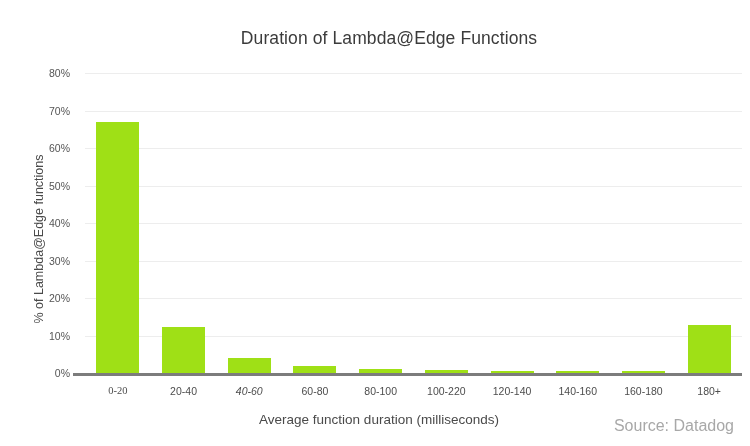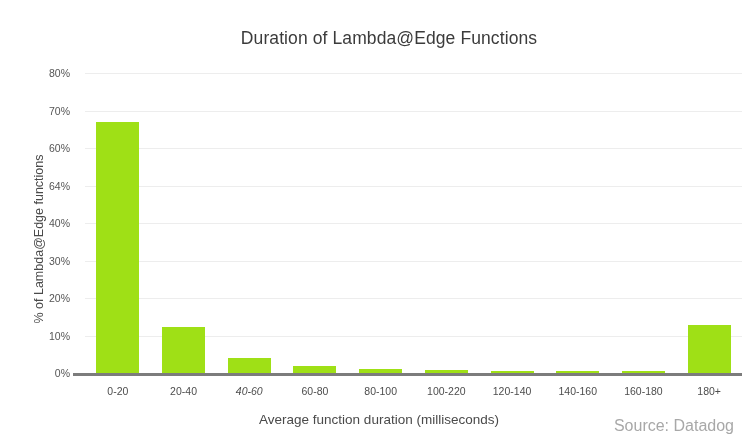--- a/index.html
+++ b/index.html
@@ -166,40 +166,40 @@
         <div class="gridline" style="top: 75px;"></div>
         <div class="gridline" style="top: 37.5px;"></div>
         <div class="gridline" style="top: 0px;"></div>
       </div>
     <div id="ytick-labels">
         <div class="y-tick-label" style="top: 300px;">0%</div>
         <div class="y-tick-label" style="top: 262.5px;">10%</div>
         <div class="y-tick-label" style="top: 225px;">20%</div>
         <div class="y-tick-label" style="top: 187.5px;">30%</div>
         <div class="y-tick-label" style="top: 150px;">40%</div>
-        <div class="y-tick-label" style="top: 112.5px;">64%</div>
+        <div class="y-tick-label" style="top: 112.5px;">50%</div>
         <div class="y-tick-label" style="top: 75px;">60%</div>
         <div class="y-tick-label" style="top: 37.5px;">70%</div>
         <div class="y-tick-label" style="top: 0px;">80%</div>
       </div>
     <div class="bars-layer" id="bars-layer">
         <div class="bar" style="left: 11.35px; width: 43px; height: 251.25px; background: rgb(159, 224, 22);"></div>
         <div class="bar" style="left: 77.05px; width: 43px; height: 46.125px; background: rgb(159, 224, 22);"></div>
         <div class="bar" style="left: 142.75px; width: 43px; height: 14.625px; background: rgb(159, 224, 22);"></div>
         <div class="bar" style="left: 208.45px; width: 43px; height: 7.5px; background: rgb(159, 224, 22);"></div>
         <div class="bar" style="left: 274.15px; width: 43px; height: 4.5px; background: rgb(159, 224, 22);"></div>
         <div class="bar" style="left: 339.85px; width: 43px; height: 3px; background: rgb(159, 224, 22);"></div>
         <div class="bar" style="left: 405.55px; width: 43px; height: 2.5px; background: rgb(159, 224, 22);"></div>
         <div class="bar" style="left: 471.25px; width: 43px; height: 2.5px; background: rgb(159, 224, 22);"></div>
         <div class="bar" style="left: 536.95px; width: 43px; height: 2.5px; background: rgb(159, 224, 22);"></div>
         <div class="bar" style="left: 602.65px; width: 43px; height: 48px; background: rgb(159, 224, 22);"></div>
       </div>
     <div class="axis-baseline"></div>
     <div id="xtick-labels">
-        <div class="x-tick-label" style="left: 32.85px;">0-20</div>
+        <div class="x-tick-label" style="left: 32.85px; font-family: Liberation Serif, serif;">0-20</div>
         <div class="x-tick-label" style="left: 98.55px;">20-40</div>
         <div class="x-tick-label" style="left: 164.25px; font-style: italic;">40-60</div>
         <div class="x-tick-label" style="left: 229.95px;">60-80</div>
         <div class="x-tick-label" style="left: 295.65px;">80-100</div>
         <div class="x-tick-label" style="left: 361.35px;">100-220</div>
         <div class="x-tick-label" style="left: 427.05px; text-align: right;">120-140</div>
         <div class="x-tick-label" style="left: 492.75px;">140-160</div>
         <div class="x-tick-label" style="left: 558.45px;">160-180</div>
         <div class="x-tick-label" style="left: 624.15px;">180+</div>
       </div>

